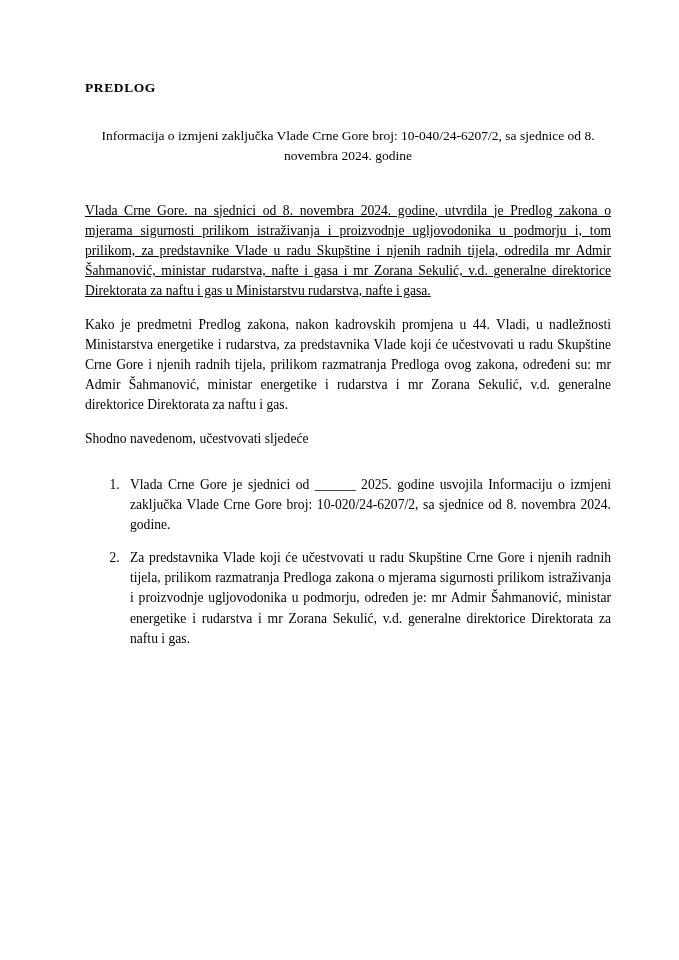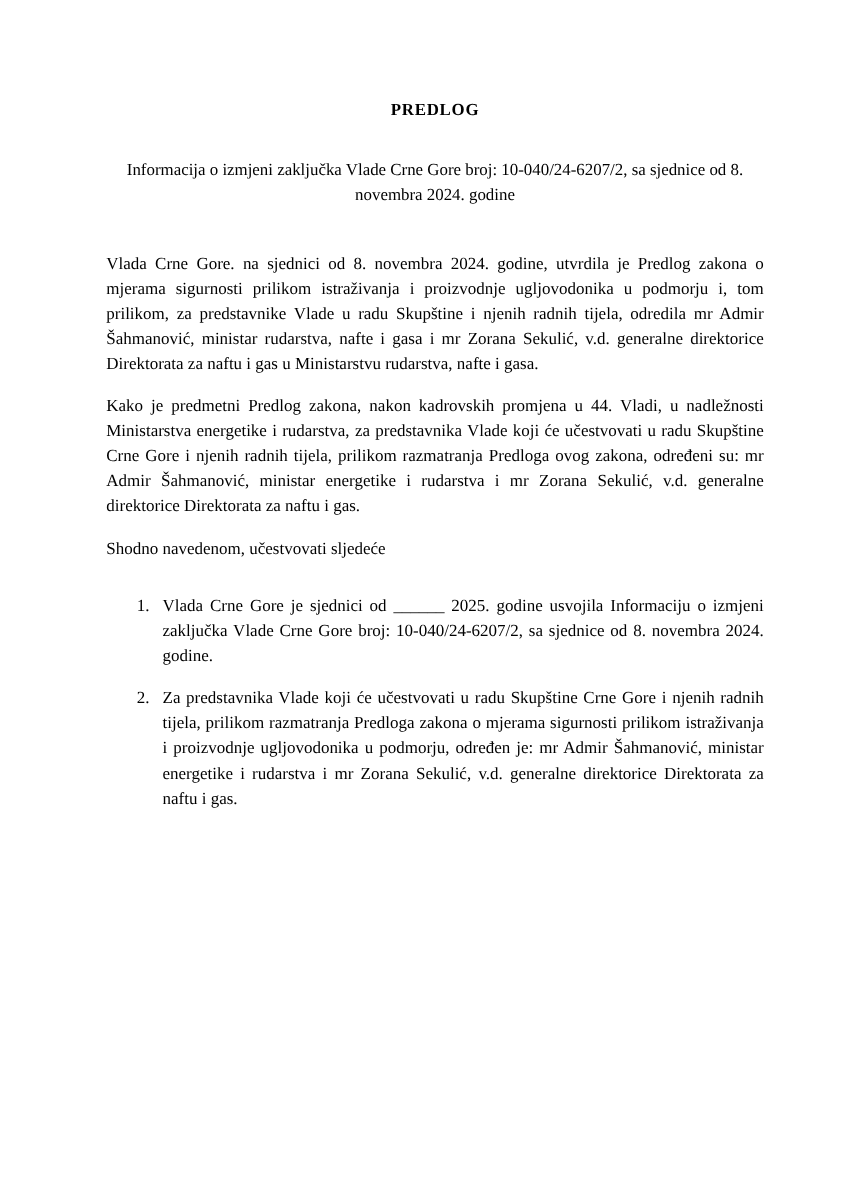--- a/index.html
+++ b/index.html
@@ -23,41 +23,42 @@
     padding: 0;
   }
   .content {
     position: absolute;
     left: 85px;
     top: 0;
     width: 526px;
   }
   .header-label {
     margin-top: 80px;
-    text-align: center;
+    text-align: left;
     font-weight: bold;
     font-size: 13.5px;
     letter-spacing: 0.6px;
   }
   .doc-title {
     margin-top: 30px;
     text-align: center;
     font-weight: normal;
     font-size: 13.5px;
     line-height: 1.5;
     padding: 0 10px;
   }
   .para {
     margin-top: 7px;
     text-align: justify;
     font-size: 13.6px;
     line-height: 1.48;
   }
   .para.first {
     margin-top: 34px;
+    text-decoration: underline;
   }
   .section-heading {
     margin-top: 28px;
     text-align: center;
     font-weight: bold;
     font-size: 13.5px;
     letter-spacing: 0.6px;
   }
   ol.conclusions {
     margin: 26px 0 0 0;
@@ -82,18 +83,18 @@
     <div class="doc-title">Informacija o izmjeni zaključka Vlade Crne Gore broj: 10-040/24-6207/2, sa sjednice od 8. novembra 2024. godine</div>
 
     <p class="para first">Vlada Crne Gore. na sjednici od 8. novembra 2024. godine, utvrdila je Predlog zakona o mjerama sigurnosti prilikom istraživanja i proizvodnje ugljovodonika u podmorju i, tom prilikom, za predstavnike Vlade u radu Skupštine i njenih radnih tijela, odredila mr Admir Šahmanović, ministar rudarstva, nafte i gasa i mr Zorana Sekulić, v.d. generalne direktorice Direktorata za naftu i gas u Ministarstvu rudarstva, nafte i gasa.</p>
 
     <p class="para">Kako je predmetni Predlog zakona, nakon kadrovskih promjena u 44. Vladi, u nadležnosti Ministarstva energetike i rudarstva, za predstavnika Vlade koji će učestvovati u radu Skupštine Crne Gore i njenih radnih tijela, prilikom razmatranja Predloga ovog zakona, određeni su: mr Admir Šahmanović, ministar energetike i rudarstva i mr Zorana Sekulić, v.d. generalne direktorice Direktorata za naftu i gas.</p>
 
     <p class="para">Shodno navedenom, učestvovati sljedeće</p>
 
 
     <ol class="conclusions">
-      <li>Vlada Crne Gore je sjednici od ______ 2025. godine usvojila Informaciju o izmjeni zaključka Vlade Crne Gore broj: 10-040/24-6207/2, sa sjednice od 8. novembra 2024. godine.</li>
+      <li>Vlada Crne Gore je sjednici od ______ 2025. godine usvojila Informaciju o izmjeni zaključka Vlade Crne Gore broj: 10-020/24-6207/2, sa sjednice od 8. novembra 2024. godine.</li>
       <li>Za predstavnika Vlade koji će učestvovati u radu Skupštine Crne Gore i njenih radnih tijela, prilikom razmatranja Predloga zakona o mjerama sigurnosti prilikom istraživanja i proizvodnje ugljovodonika u podmorju, određen je: mr Admir Šahmanović, ministar energetike i rudarstva i mr Zorana Sekulić, v.d. generalne direktorice Direktorata za naftu i gas.</li>
     </ol>
 
   </div>
 </div>
 
 </body></html>

